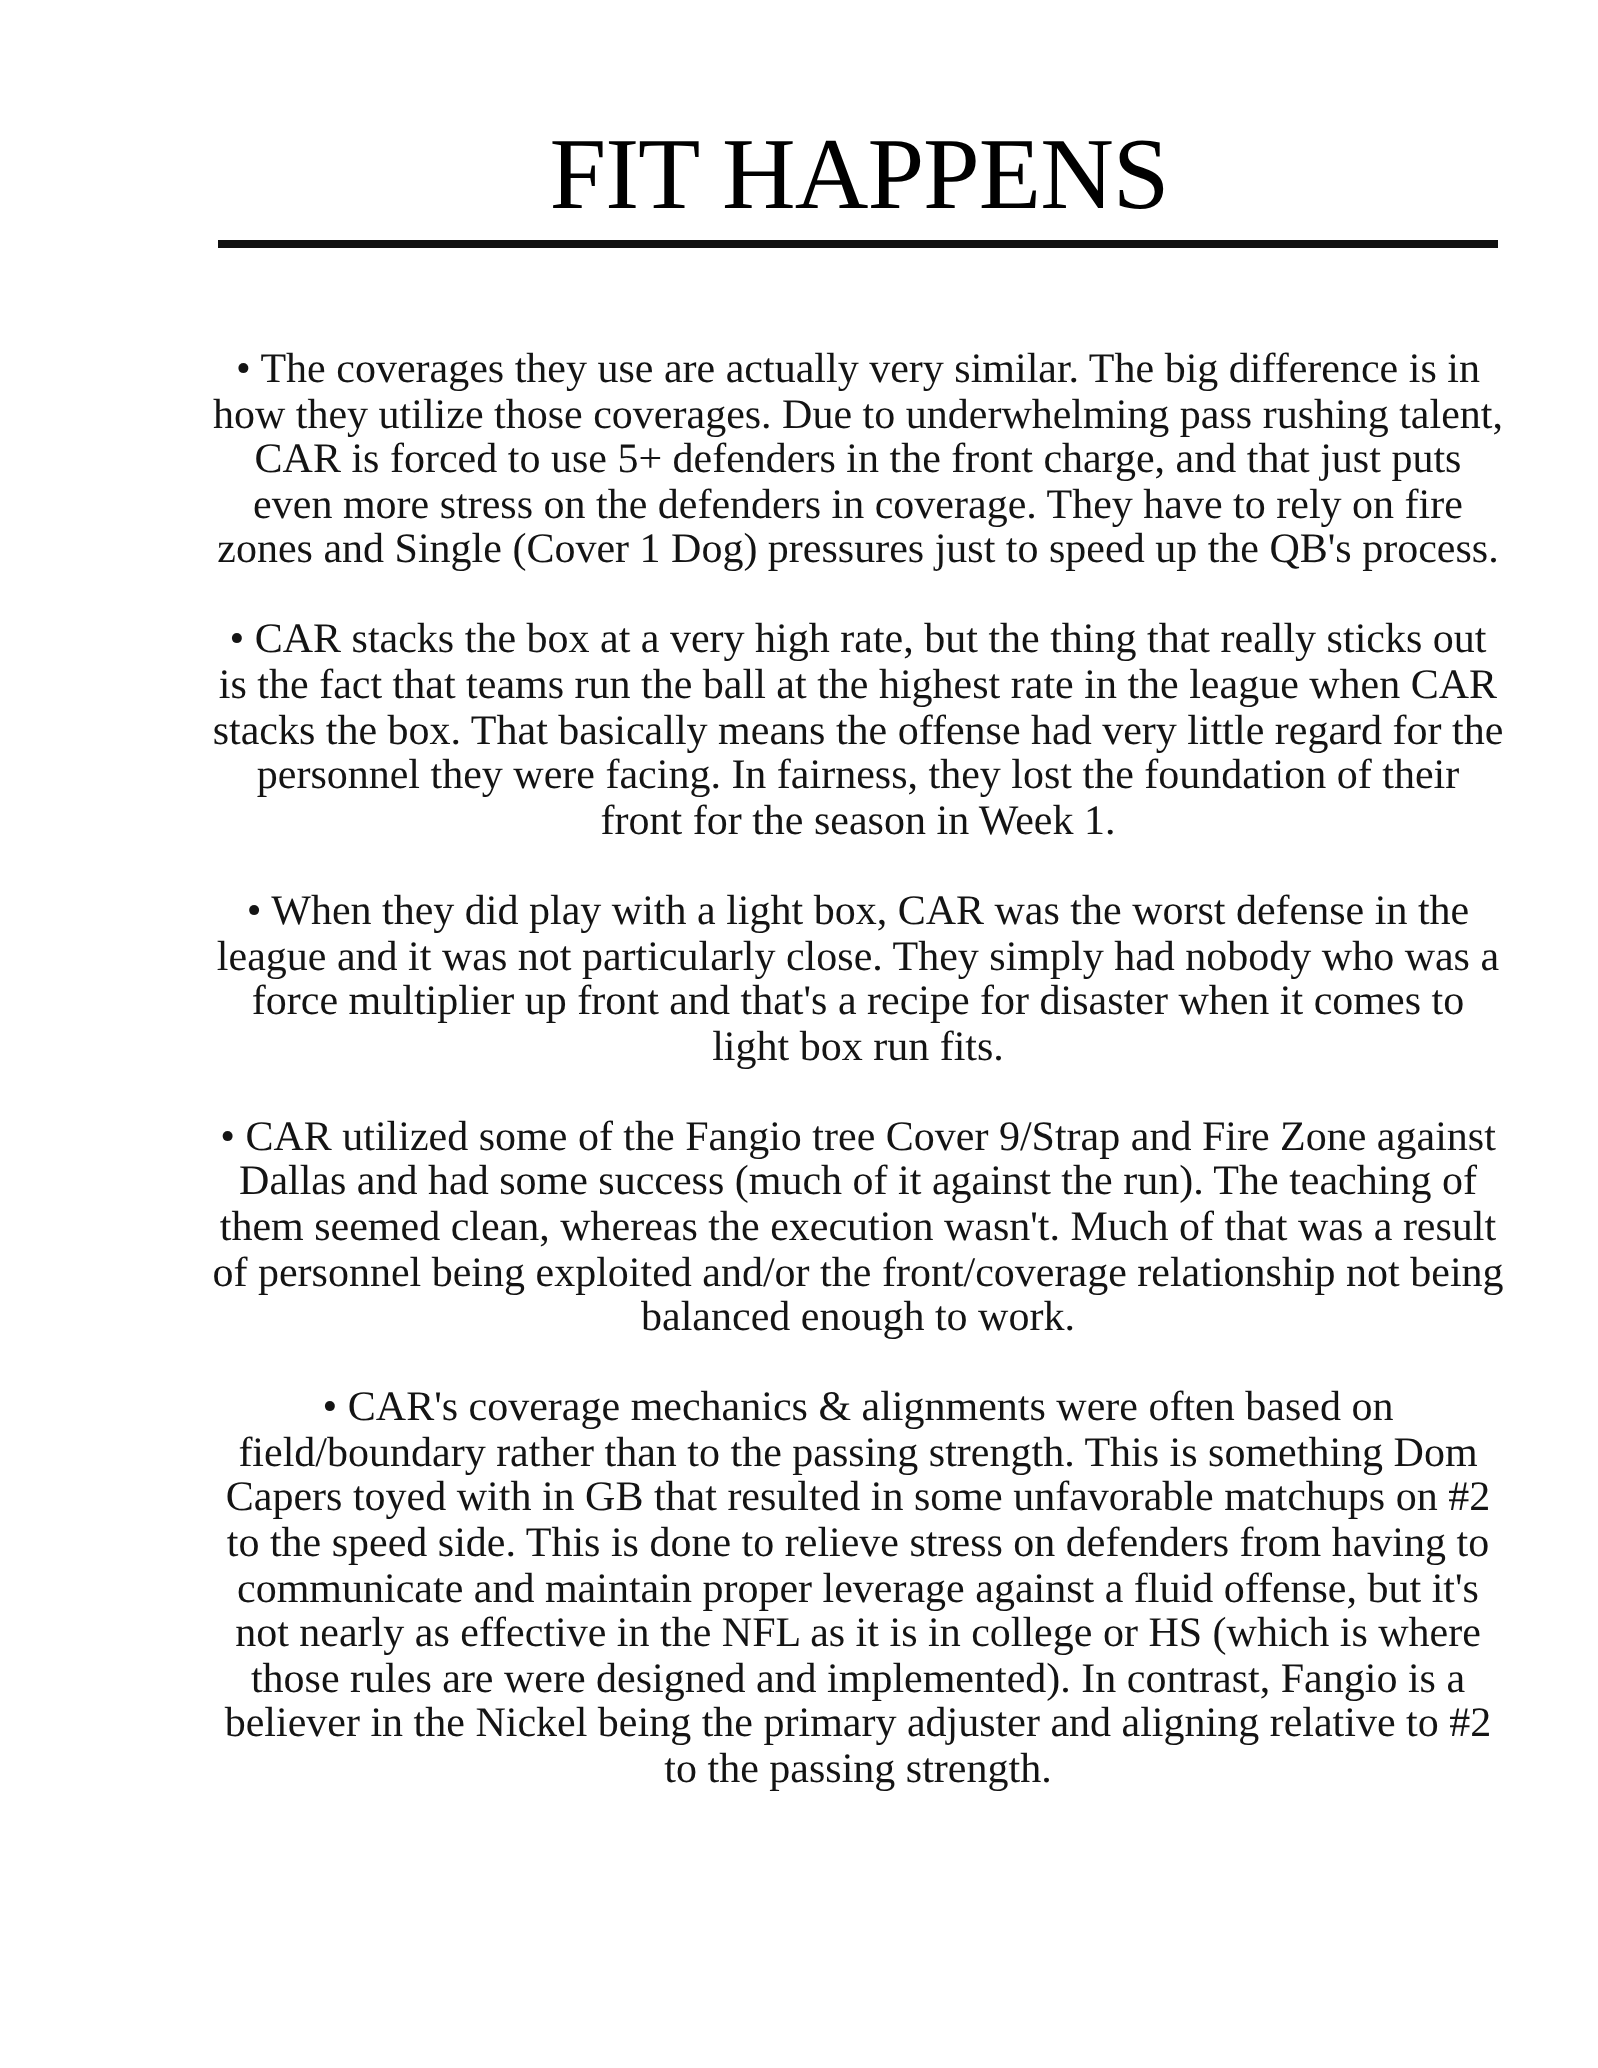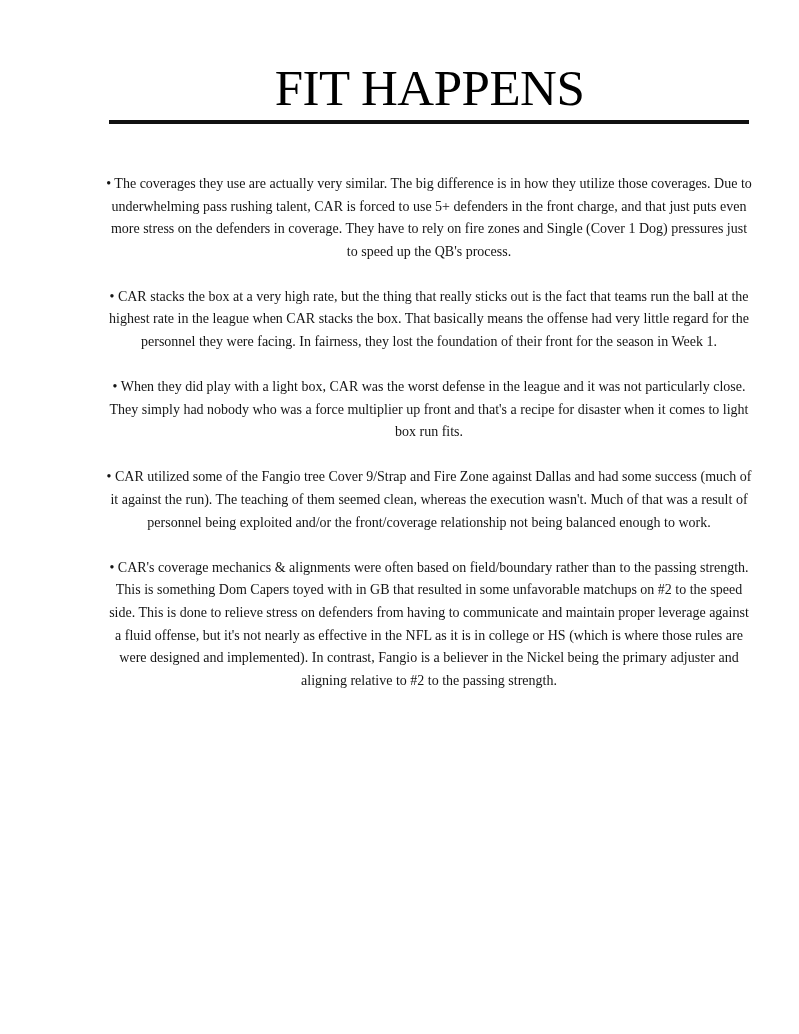--- a/index.html
+++ b/index.html
@@ -47,21 +47,21 @@
     }
     .content {
       position: absolute;
       left: 76px;
       top: 170px;
       width: 646px;
     }
     .bullet-para {
       margin: 0 0 22.5px 0;
       text-align: center;
-      font-size: 14px;
+      font-size: 21px;
       line-height: 22.6px;
       color: #141414;
     }
     .bullet-mark {
       display: inline;
     }
   </style>
 </head>
 <body>
 

